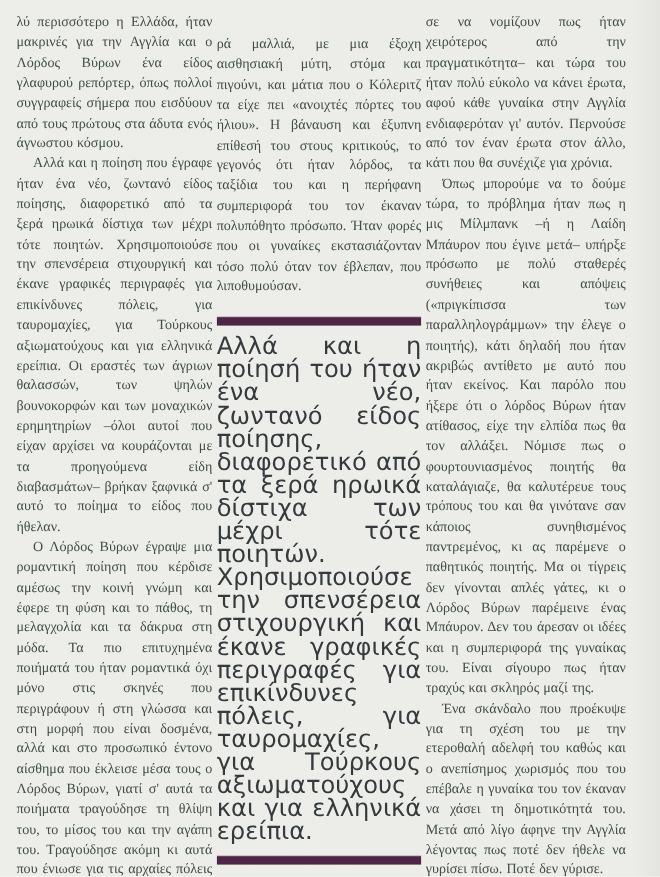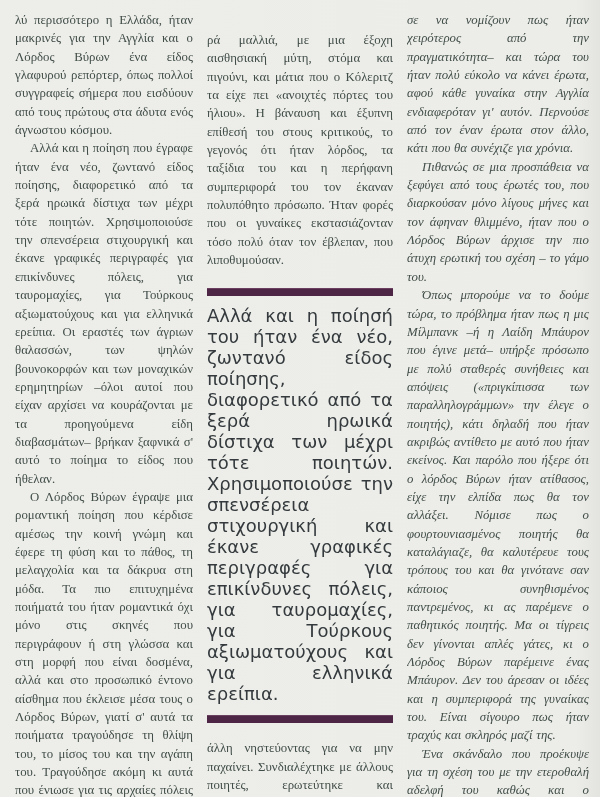--- a/index.html
+++ b/index.html
@@ -11,52 +11,52 @@
     height: 797px;
     background: linear-gradient(to right, #edeee9 0%, #ecede8 96%, #e3e4df 100%);
     overflow: hidden;
   }
   .page {
     box-sizing: border-box;
     width: 600px;
     height: 779px;
     padding: 11px 11px 0 15px;
     display: flex;
-    gap: 14px;
+    gap: 4px;
   }
   .col {
     box-sizing: border-box;
     overflow: hidden;
     height: 786px;
     font-family: "Liberation Serif", "DejaVu Serif", serif;
     font-size: 12.8px;
     line-height: 18.35px;
     color: #414d49;
     text-align: justify;
   }
   .col-1 { flex: 0 0 178px; width: 178px; }
   .col-2 { flex: 0 0 186px; width: 186px; margin-top: 20px; }
-  .col-3 { flex: 0 0 182px; width: 182px; font-style: italic; }
+  .col-3 { flex: 0 0 182px; width: 182px; }
   p.para {
     margin: 0;
     padding: 0;
     word-spacing: 0.5px;
   }
   p.indent { text-indent: 15px; }
   .pullquote {
     margin: 19px 0 16px 0;
   }
   .pq-rule {
     height: 8px;
     background: #4e2645;
     box-shadow: inset 0 1px 0 #6a3f60;
   }
   .pq-text {
     font-family: "DejaVu Sans", "Liberation Sans", sans-serif;
-    font-size: 18px;
+    font-size: 22px;
     line-height: 21px;
     color: #343a3d;
     text-align: justify;
     padding: 9px 0 11px 0;
     word-spacing: 0.3px;
   }
 </style>
 </head>
 <body>
 
@@ -77,19 +77,18 @@
       <div class="pq-text">Αλλά και η ποίησή του ήταν ένα νέο, ζωντανό είδος ποίησης, διαφορετικό από τα ξερά ηρωικά δίστιχα των μέχρι τότε ποιητών. Χρησιμοποιούσε την σπενσέρεια στιχουργική και έκανε γραφικές περιγραφές για επικίνδυνες πόλεις, για ταυρομαχίες, για Τούρκους αξιωματούχους και για ελληνικά ερείπια.</div>
       <div class="pq-rule"></div>
     </div>
 
     <p class="para">άλλη νηστεύοντας για να μην παχαίνει. Συνδιαλέχτηκε με άλλους ποιητές, ερωτεύτηκε και ξερωτεύτηκε μια σειρά γυναικών και τη νύχτα, ή όποτε άλλοτε ευκαιριακά, έγραφε ποίηση. Τα μικρά ποιήματα και τα ρομάντζα που έγιναν με αυτό τον τρόπο δεν είναι η καλύτερή του δουλειά, και αν σκεφτούμε πώς γράφτηκαν, μπορούμε να καταλάβουμε το γιατί.</p>
 
   </div>
 
   <div class="col col-3">
     <p class="para">σε να νομίζουν πως ήταν χειρότερος από την πραγματικότητα– και τώρα του ήταν πολύ εύκολο να κάνει έρωτα, αφού κάθε γυναίκα στην Αγγλία ενδιαφερόταν γι' αυτόν. Περνούσε από τον έναν έρωτα στον άλλο, κάτι που θα συνέχιζε για χρόνια.</p>
-    <p class="para indent">Πιθανώς σε μια προσπάθεια να ξεφύγει από τους έρωτές του, που διαρκούσαν μόνο λίγους μήνες και τον άφηναν θλιμμένο, ήταν που ο Λόρδος Βύρων άρχισε την πιο άτυχη ερωτική του σχέση – το γάμο του.</p>
     <p class="para indent">Όπως μπορούμε να το δούμε τώρα, το πρόβλημα ήταν πως η μις Μίλμπανκ –ή η Λαίδη Μπάυρον που έγινε μετά– υπήρξε πρόσωπο με πολύ σταθερές συνήθειες και απόψεις («πριγκίπισσα των παραλληλογράμμων» την έλεγε ο ποιητής), κάτι δηλαδή που ήταν ακριβώς αντίθετο με αυτό που ήταν εκείνος. Και παρόλο που ήξερε ότι ο λόρδος Βύρων ήταν ατίθασος, είχε την ελπίδα πως θα τον αλλάξει. Νόμισε πως ο φουρτουνιασμένος ποιητής θα καταλάγιαζε, θα καλυτέρευε τους τρόπους του και θα γινότανε σαν κάποιος συνηθισμένος παντρεμένος, κι ας παρέμενε ο παθητικός ποιητής. Μα οι τίγρεις δεν γίνονται απλές γάτες, κι ο Λόρδος Βύρων παρέμεινε ένας Μπάυρον. Δεν του άρεσαν οι ιδέες και η συμπεριφορά της γυναίκας του. Είναι σίγουρο πως ήταν τραχύς και σκληρός μαζί της.</p>
     <p class="para indent">Ένα σκάνδαλο που προέκυψε για τη σχέση του με την ετεροθαλή αδελφή του καθώς και ο ανεπίσημος χωρισμός που του επέβαλε η γυναίκα του τον έκαναν να χάσει τη δημοτικότητά του. Μετά από λίγο άφηνε την Αγγλία λέγοντας πως ποτέ δεν ήθελε να γυρίσει πίσω. Ποτέ δεν γύρισε.</p>
 
   </div>
 
 </div>
 
 </body></html>

